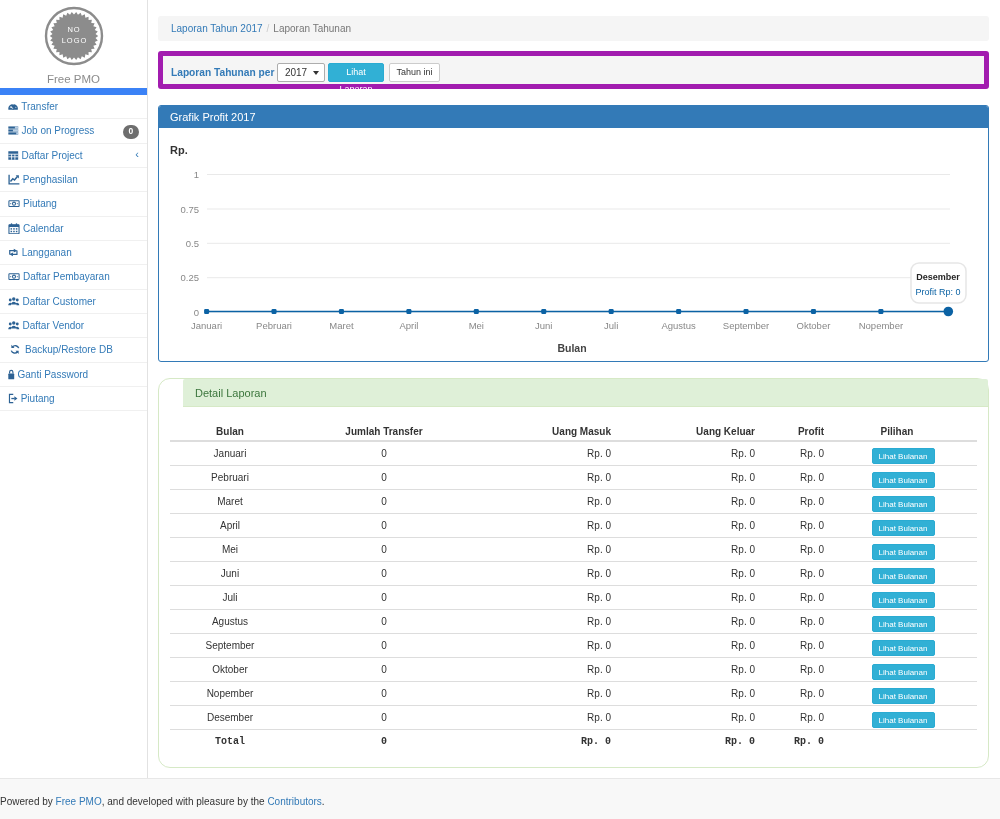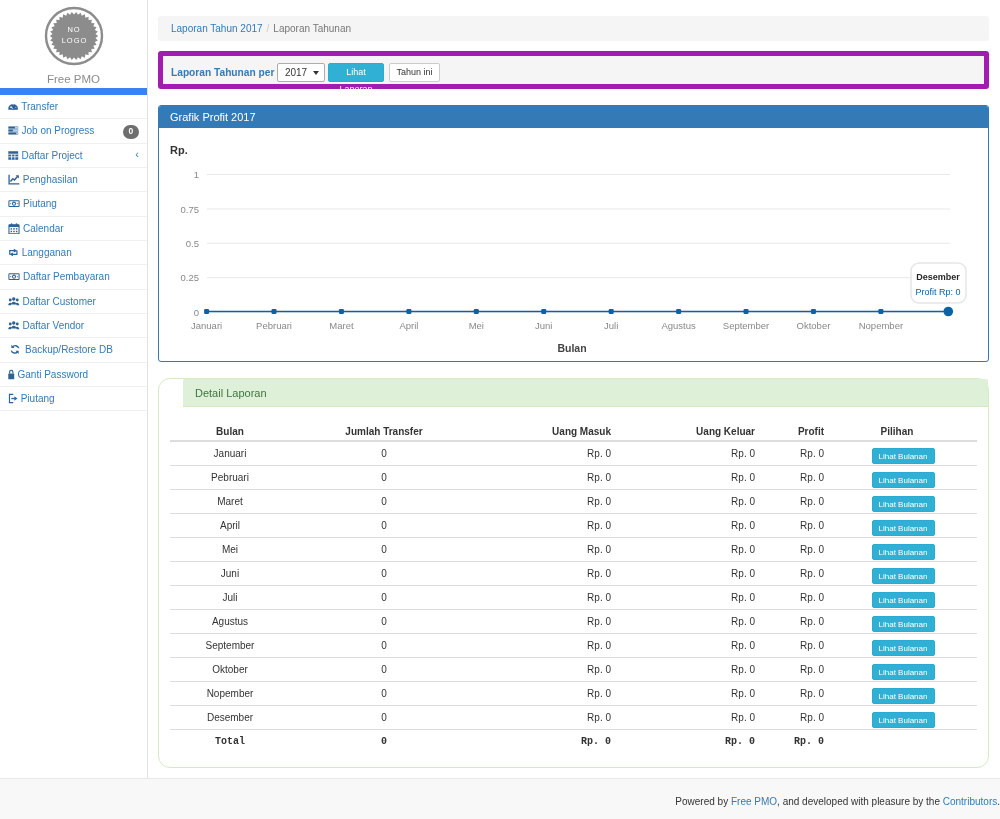--- a/index.html
+++ b/index.html
@@ -51,21 +51,21 @@
 #dtable .c2 { width:188px; text-align:center; }
 #dtable .c3 { width:133px; text-align:right; }
 #dtable .c4 { width:144px; text-align:right; }
 #dtable .c5 { width:69px; text-align:right; }
 #dtable .c6 { width:153px; text-align:center; }
 #dtable .btn-sm { position:relative; top:2.5px; left:2.5px; width:63px; height:16px; line-height:15px; font-size:8px; background:#31b0d5; border:1px solid #2aabd2; color:#fff; }
 #dtable .total td { font-weight:bold;font-family:Liberation Mono, monospace; }
 #dtable th.c6 { padding-right:7px; }
 
 
-#footer { position:absolute; left:0; top:778px; width:1000px; height:41px; background:#f8f8f8; border-top:1px solid #e7e7e7; text-align:right; font-size:10px; color:#333; padding-top:17px; }
+#footer { position:absolute; left:0; top:778px; width:1000px; height:41px; background:#f8f8f8; border-top:1px solid #e7e7e7; text-align:left; font-size:10px; color:#333; padding-top:17px; }
 #footer a { color:#337ab7; }
 </style>
 </head>
 <body>
 
 <div id="sidebar">
   <div id="brand">
     <div class="logowrap">
       <svg width="60" height="60" viewBox="0 0 60 60">
         <circle cx="30" cy="30" r="28" fill="none" stroke="#8c8c8c" stroke-width="2.4"></circle>

